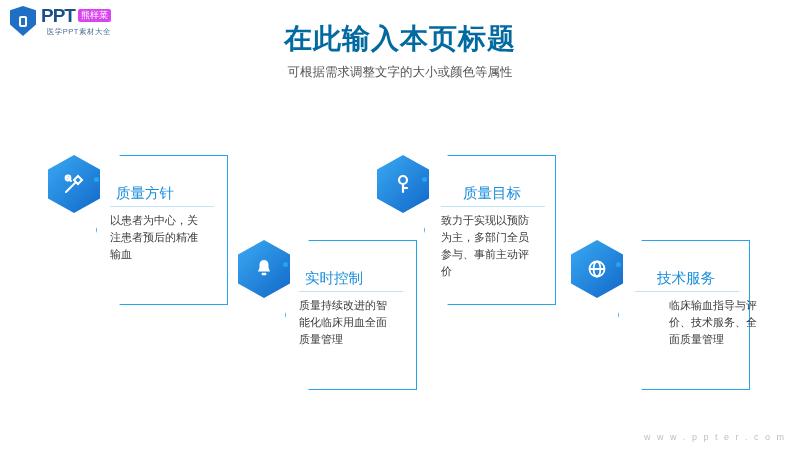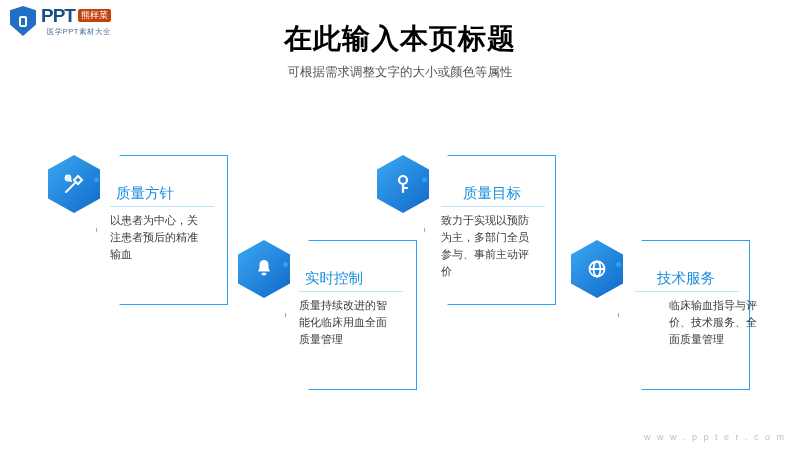--- a/index.html
+++ b/index.html
@@ -18,29 +18,29 @@
     display:flex;align-items:center;justify-content:center;
   }
   .logo-shield::after{
     content:"";position:absolute;width:8px;height:11px;
     border:2px solid #fff;border-radius:2px;box-sizing:border-box;
   }
   .logo-texts{margin-left:5px;line-height:1;text-align:right;}
   .logo-main{display:flex;align-items:center;}
   .logo-ppt{font-size:19px;font-weight:bold;color:#1b4f86;letter-spacing:-1px;}
   .logo-badge{
-    background:#c2410c;color:#fff;font-size:9px;padding:2px 3px;margin-left:3px;
+    background:#d946ef;color:#fff;font-size:9px;padding:2px 3px;margin-left:3px;
     border-radius:2px;letter-spacing:0px;
   }
   .logo-sub{font-size:7.5px;color:#4a6d92;margin-top:3px;letter-spacing:0.5px;}
 
   
   .title{
     position:absolute;left:0;right:0;top:20px;text-align:center;
-    font-size:28px;font-weight:bold;color:#000000;letter-spacing:1px;
+    font-size:28px;font-weight:bold;color:#0369a1;letter-spacing:1px;
   }
   .subtitle{
     position:absolute;left:0;right:0;top:62px;text-align:center;
     font-size:12.5px;color:#555;line-height:21px;
   }
 
   
   .hex-badge{
     position:absolute;width:52px;height:58px;
     background:linear-gradient(135deg,#3aa9f2,#1168c9);

